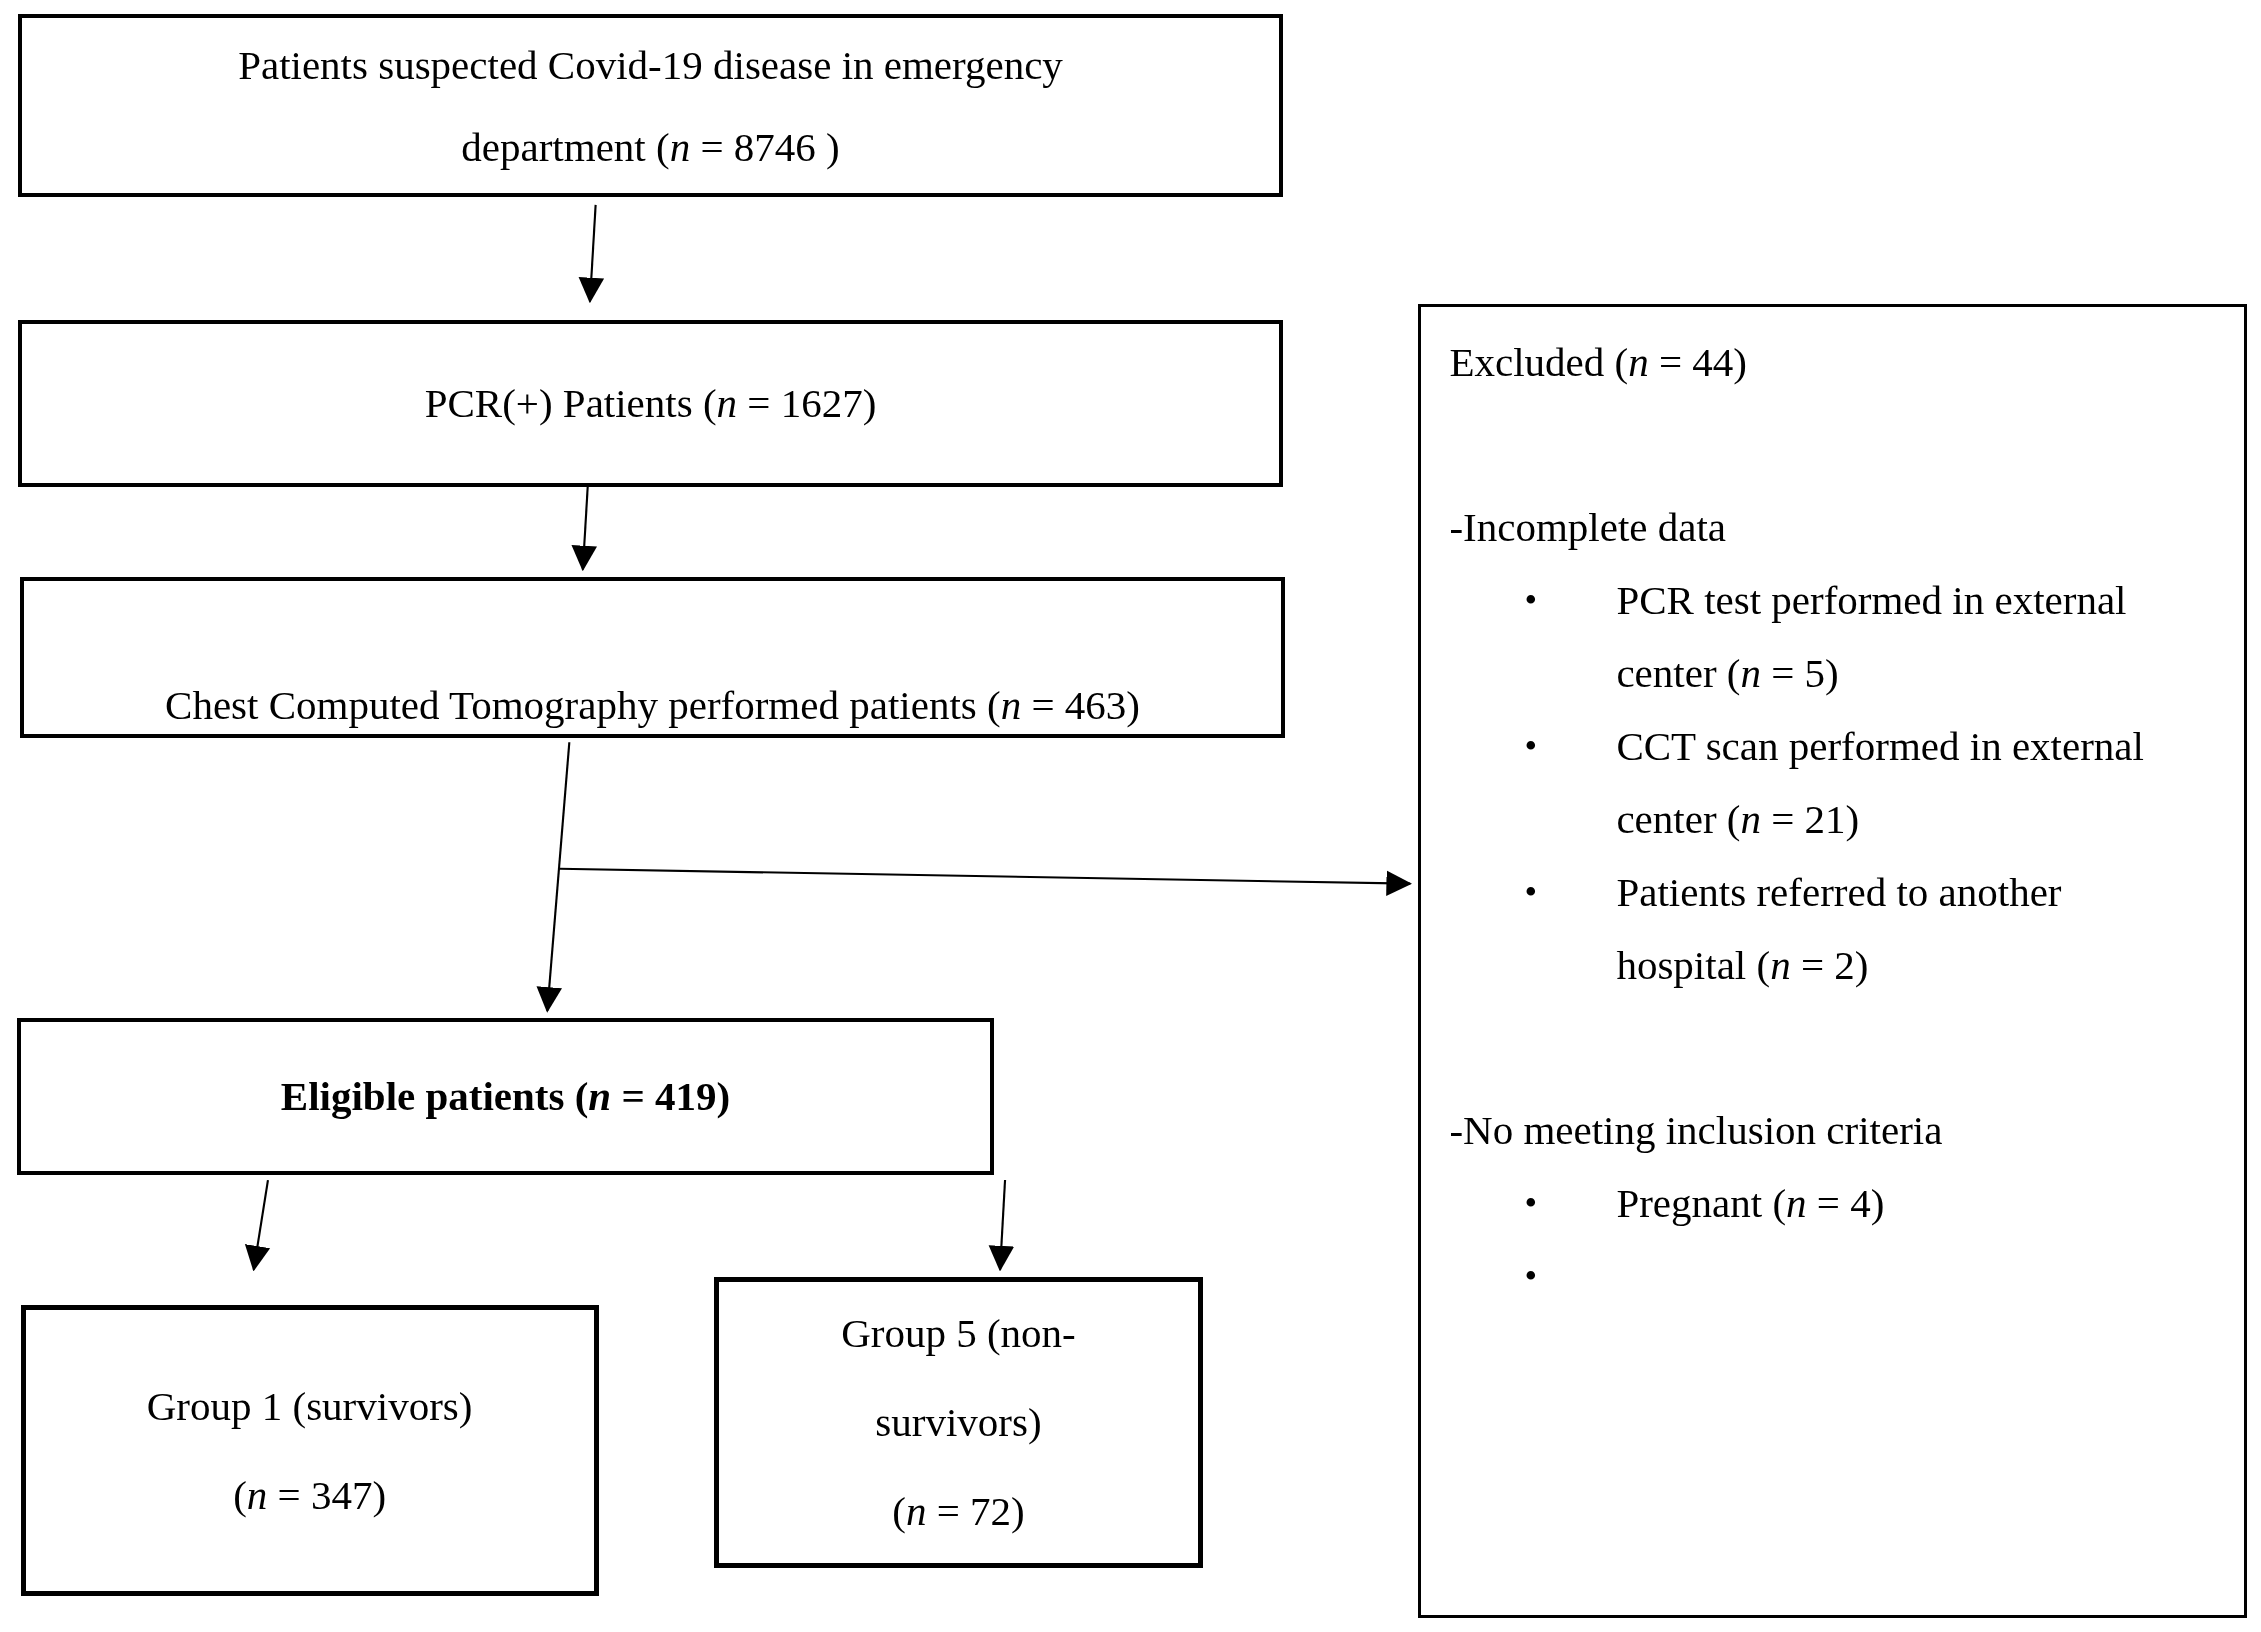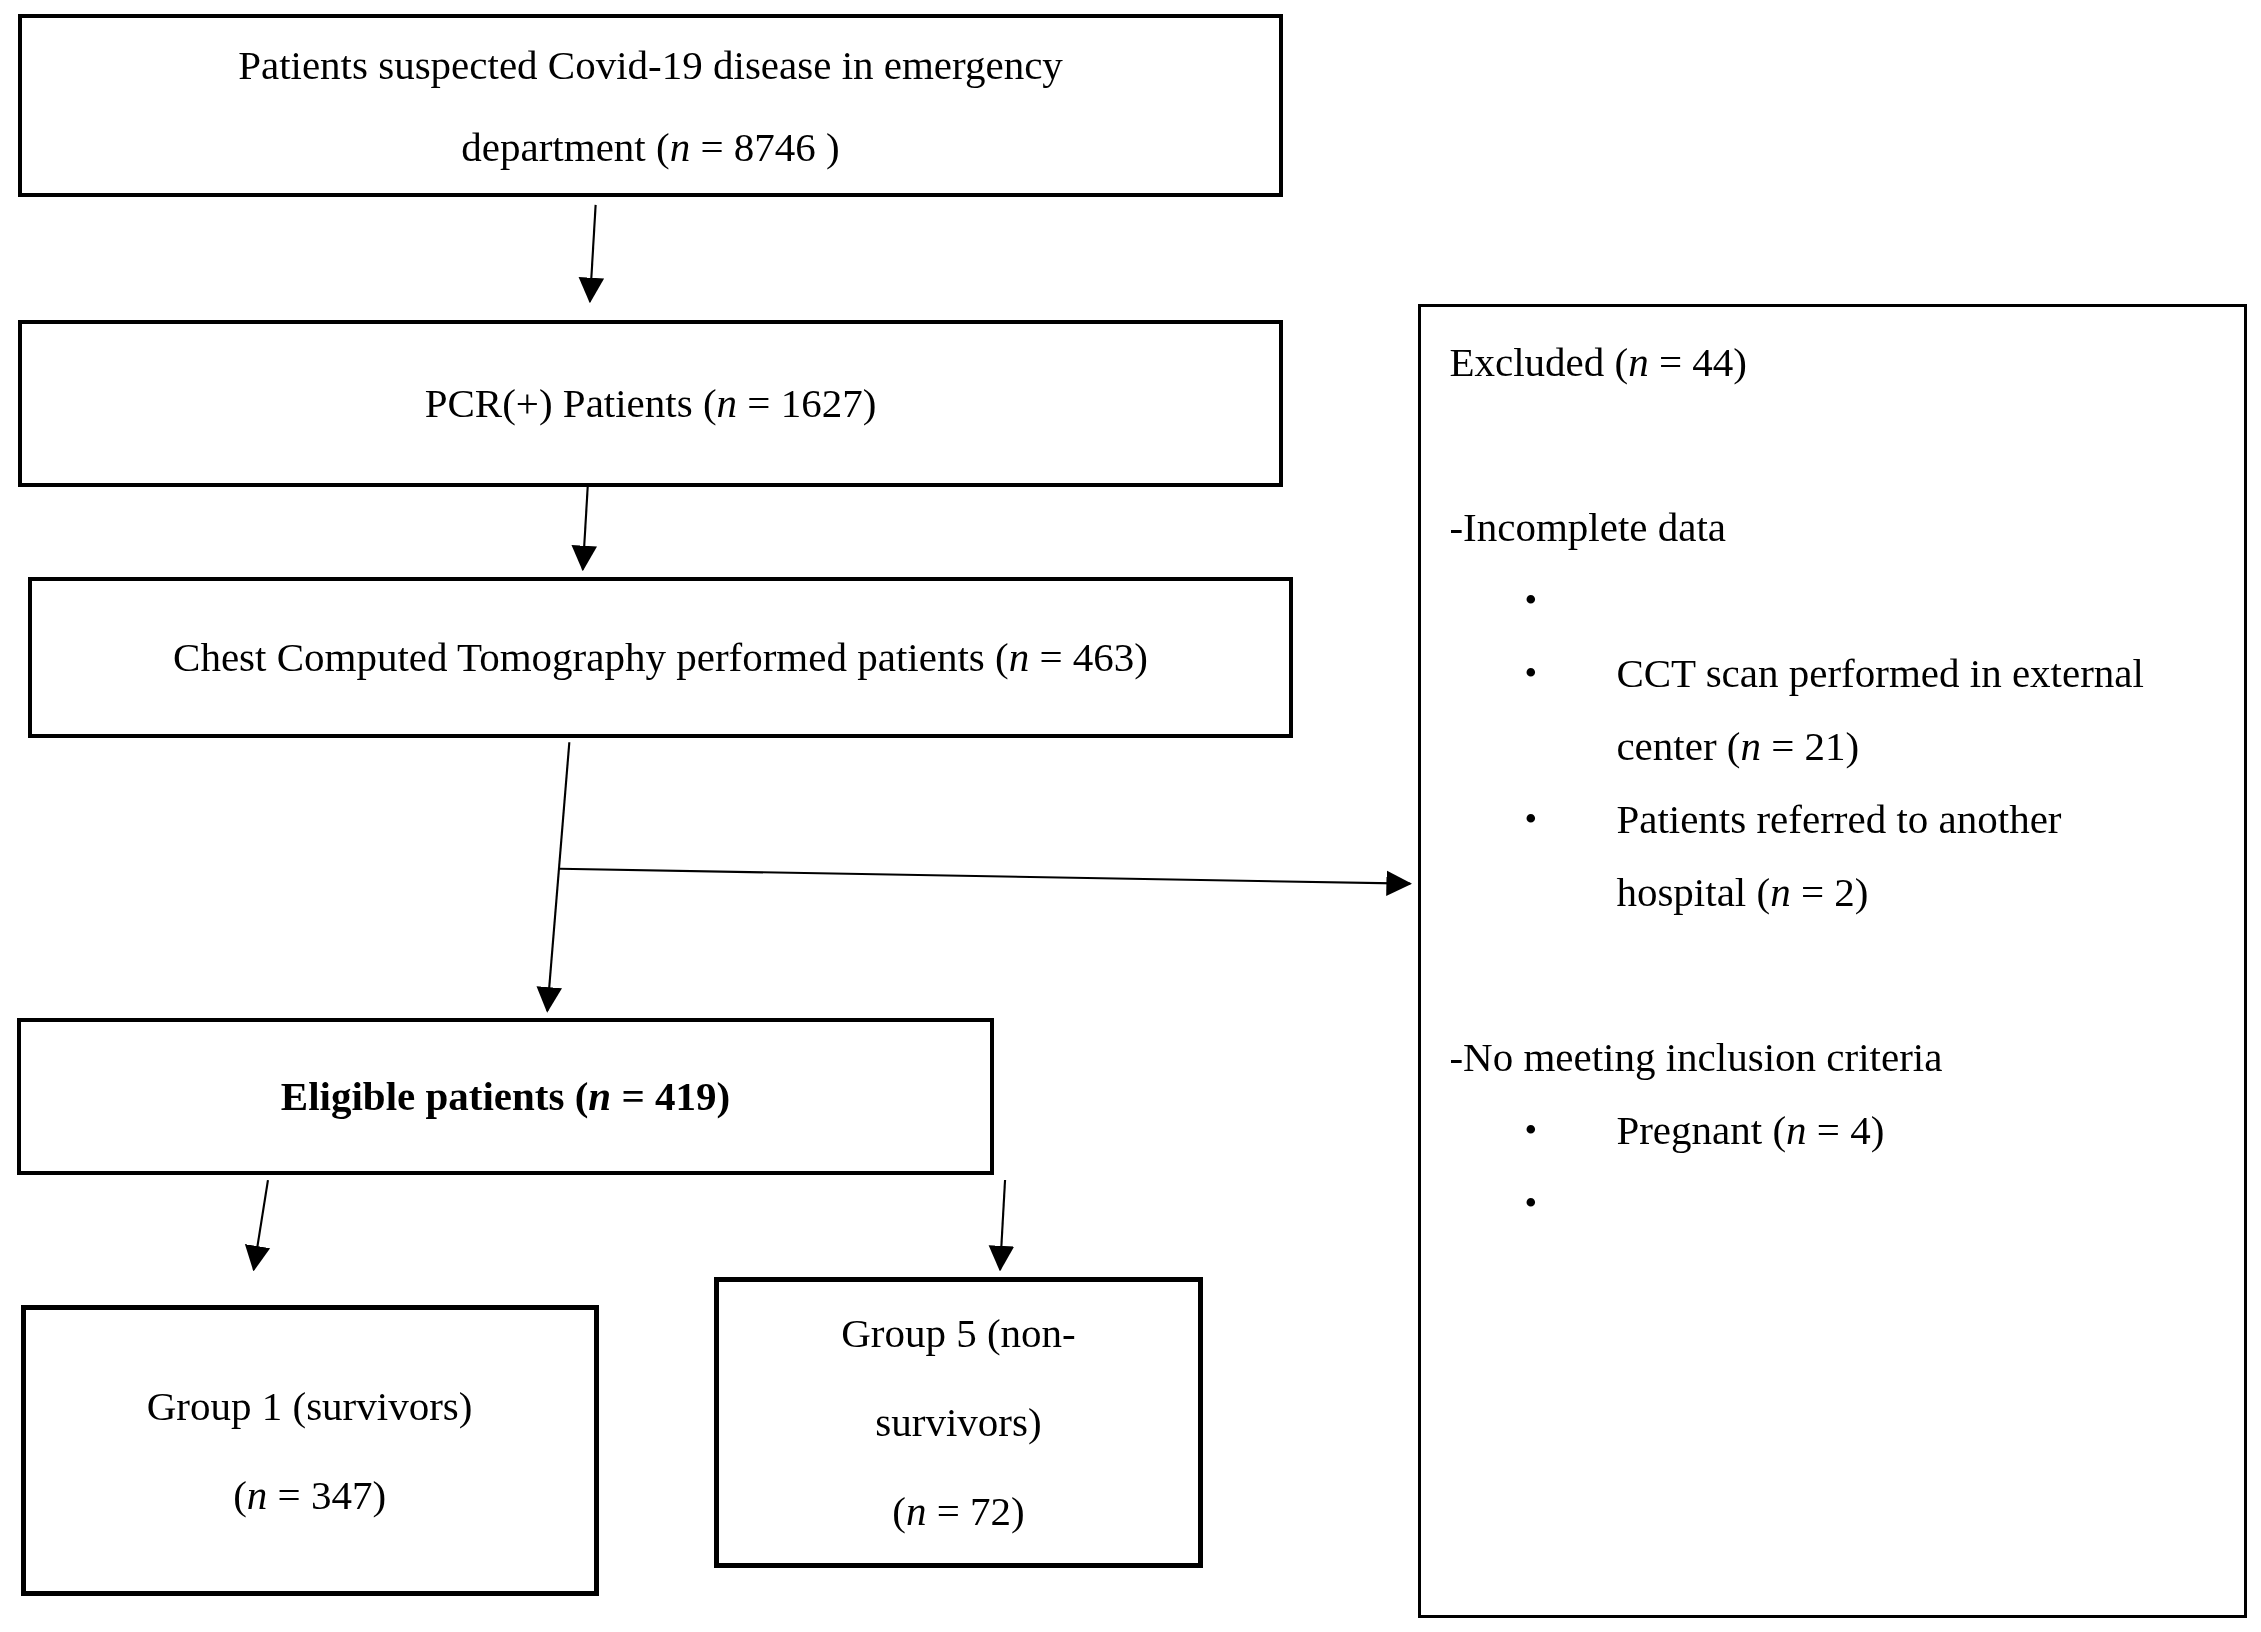--- a/index.html
+++ b/index.html
@@ -39,21 +39,21 @@
     font-size: 41px;
     line-height: 1.4;
     z-index: 2;
     gap: 14px;
   }
   .box .bline { line-height: 68px; }
   .box .gline { line-height: 75px; }
 
   .box-suspected { left: 18px;   top: 14.2px;   width: 1265px; height: 183px; }
   .box-pcr       { left: 18px;   top: 320px;  width: 1265px; height: 167px; }
-  .box-cct       { left: 28px;   top: 577px;  width: 1265px; height: 161px; }
+  .box-cct       { left: 20px;   top: 577px;  width: 1265px; height: 161px; justify-content: flex-end; }
   .box-eligible  { left: 17px;   top: 1018px; width: 977px; height: 157px; font-weight: bold; }
   .box-group1    { left: 20.6px;   top: 1305px; width: 578px;  height: 291px; border-width: 5px; }
   .box-group2    { left: 714px; top: 1277px; width: 489px;  height: 291px; border-width: 5px; }
 
   .panel {
     position: absolute;
     left: 1418px;
     top: 304px;
     width: 829px;
     height: 1314px;
@@ -130,20 +130,21 @@
     <div class="gline">(<i>n</i> = 72)</div>
   </div>
 
   <div class="panel">
     <div class="p-line">Excluded (<i>n</i> = 44)</div>
 
     <div class="section">
       <div class="p-line">-Incomplete data</div>
       <div class="item">
         <span class="dot">•</span>
+        <span class="itext">PCR test performed in external center (<i>n</i> = 5)</span>
       </div>
       <div class="item">
         <span class="dot">•</span>
         <span class="itext">CCT scan performed in external center (<i>n</i> = 21)</span>
       </div>
       <div class="item">
         <span class="dot">•</span>
         <span class="itext">Patients referred to another hospital (<i>n</i> = 2)</span>
       </div>
     </div>

